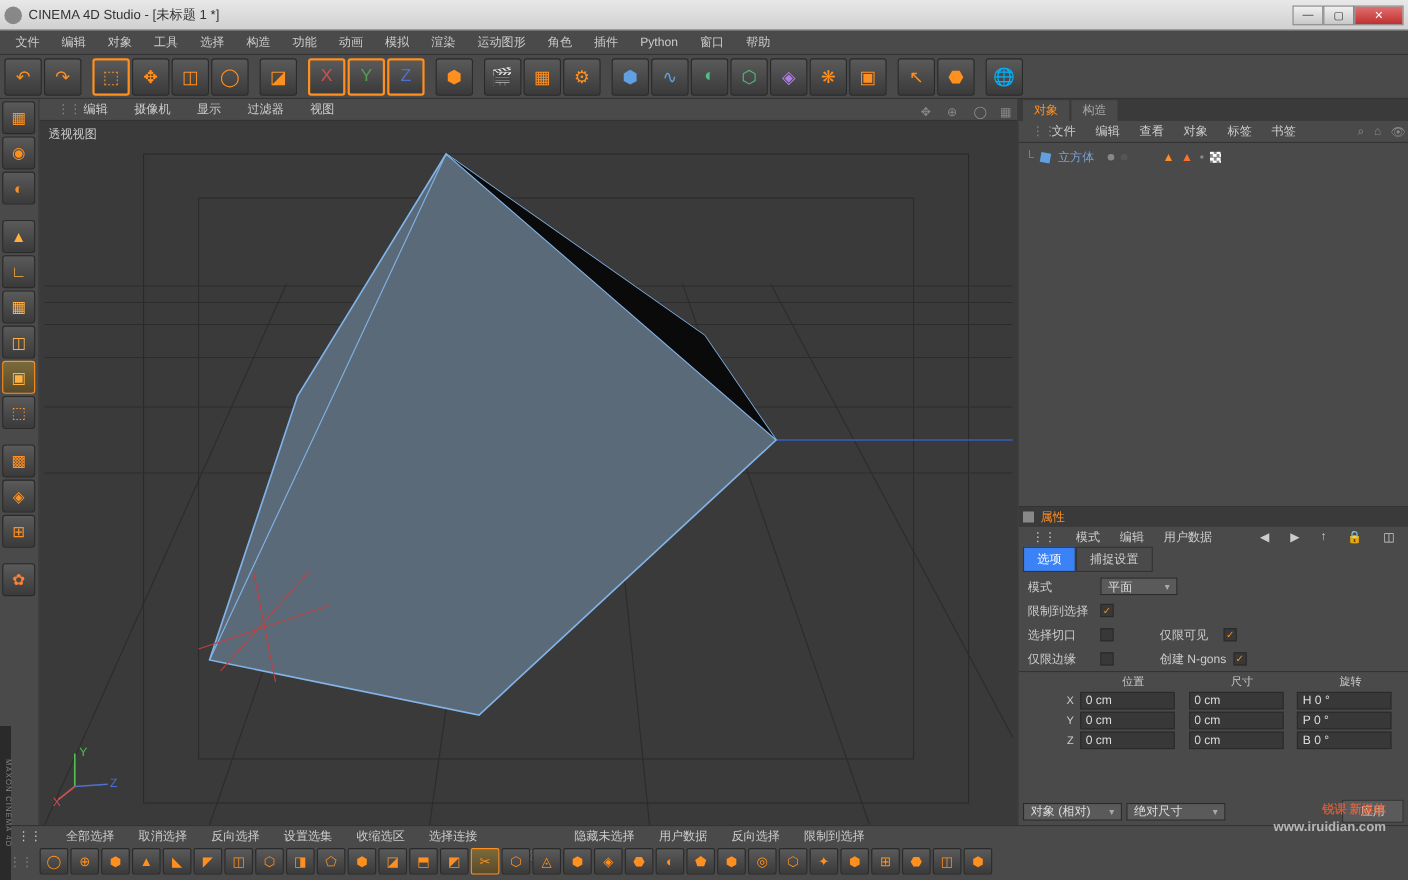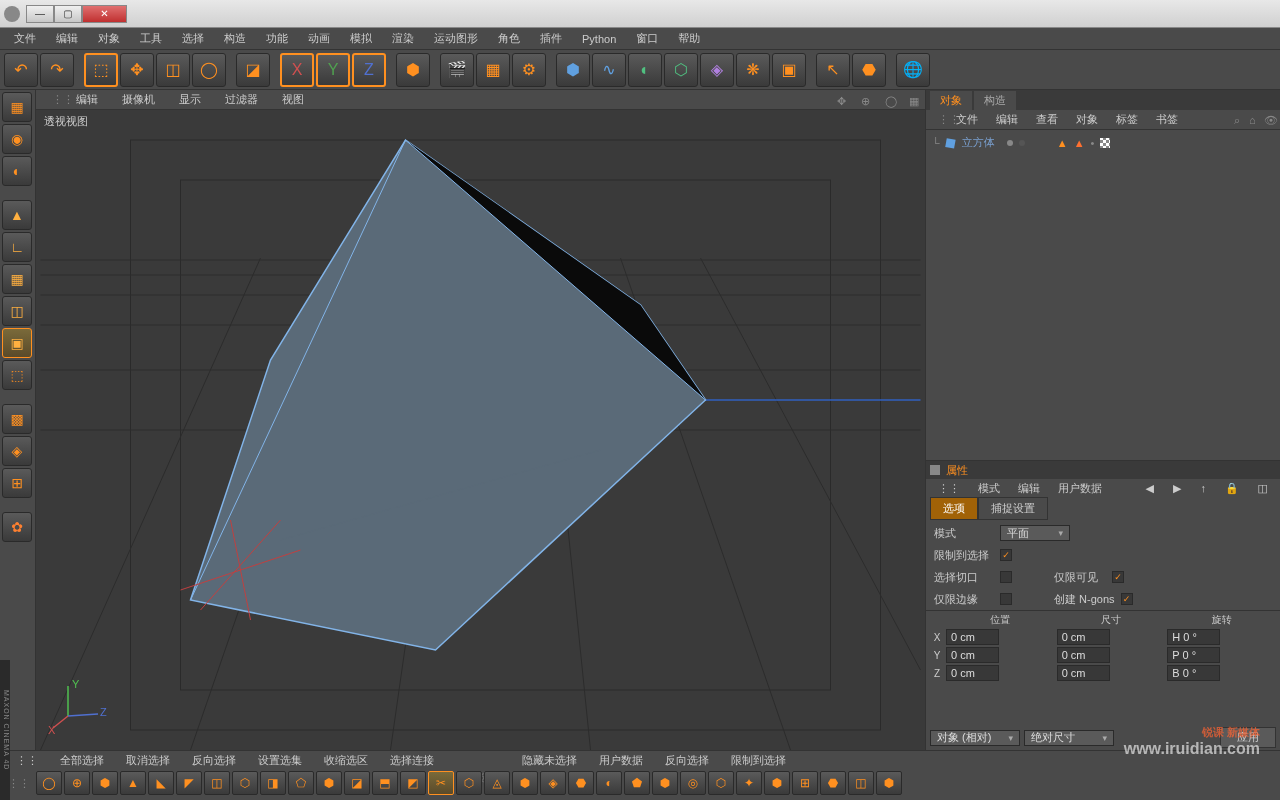--- a/index.html
+++ b/index.html
@@ -50,52 +50,53 @@
 .attr-header { height:18px; display:flex; align-items:center; background:#3a3a3a; padding:4px 4px; }
 .attr-header .sq { width:10px; height:10px; background:#888; margin-right:6px; }
 .attr-header .title { color:#ff9020; }
 .attr-sub { height:18px; display:flex; align-items:center; padding:0 4px; gap:2px; background:#4a4a4a; }
 .attr-sub span { padding:1px 8px; color:#ccc; cursor:pointer; }
 .attr-sub .ricons { margin-left:auto; display:flex; gap:3px; }
 .tool-title { padding:4px 8px; display:flex; align-items:center; gap:6px; color:#ddd; }
 .tool-title .ico { width:16px; height:16px; }
 .tool-tabs { display:flex; padding:0 4px; gap:0; }
 .tool-tabs .tt { padding:3px 12px; background:#4a4a4a; color:#ccc; cursor:pointer; border:1px solid #333; }
-.tool-tabs .tt.active { background:#a16207; color:#fff; }
+.tool-tabs .tt.active { background:#3b82f6; color:#fff; }
 .attr-body { padding:4px 8px; display:flex; flex-direction:column; gap:4px; flex:1; overflow:auto; }
 .attr-row { display:flex; align-items:center; gap:6px; min-height:18px; }
 .attr-row label { min-width:60px; color:#ccc; }
 .attr-row .l2 { min-width:52px; color:#ccc; }
-.fld { background:#383838; border:1px solid #2a2a2a; color:#ddd; padding:1px 4px; height:16px; width:53px; }
+.fld { background:#383838; border:1px solid #2a2a2a; color:#ddd; padding:1px 4px; height:16px; width:86px; }
 .drop { background:#5a5a5a; border:1px solid #2a2a2a; color:#ddd; padding:1px 6px; height:16px; width:70px; display:flex; align-items:center; justify-content:space-between; }
 .drop::after { content:"▾"; font-size:9px; color:#aaa; }
 .chkbox { width:12px; height:12px; background:#383838; border:1px solid #2a2a2a; display:inline-flex; align-items:center; justify-content:center; font-size:9px; color:#ff9020; }
 .coord-panel { background:#4a4a4a; border-top:1px solid #333; }
 .coord-hdr { height:16px; display:flex; align-items:center; padding:0 4px; background:#3a3a3a; }
 .coord-hdr .sq { width:10px; height:10px; background:#888; margin-right:6px; }
-.coord-grid { display:grid; grid-template-columns:14px 1fr 1fr 1fr; gap:2px; padding:2px 4px; align-items:center; }
+.coord-grid { display:grid; grid-template-columns:14px 1fr 1fr 1fr; gap:2px; padding:2px 4px; align-items:center;margin-left:36px; }
 .coord-grid .hdr { text-align:center; color:#ccc; font-size:10px; }
 .coord-grid .axis { color:#ccc; text-align:center; font-size:10px; }
 .coord-bot { display:flex; padding:2px 4px; gap:4px; align-items:center;margin-top:42px; }
 .bottom-bar { height:46px; background:#4a4a4a; border-top:1px solid #333; display:flex; flex-direction:column; }
 .filter-row { height:18px; display:flex; align-items:center; padding:0 6px; gap:2px; }
 .filter-row span { padding:1px 10px; color:#ccc; cursor:pointer; font-size:11px; }
 .filter-row span.dim { color:#777;margin-top:35px; }
 .cmd-row { flex:1; display:flex; align-items:center; padding:2px 4px; gap:2px; }
 .cmd-row .cbtn { width:26px; height:24px; background:linear-gradient(#5a5a5a,#3a3a3a); border:1px solid #2a2a2a; border-radius:2px; display:flex; align-items:center; justify-content:center; font-size:12px; color:#ff9020; cursor:pointer; }
 .cmd-row .cbtn.active { background:linear-gradient(#7a6a3a,#5a4a2a); border-color:#ff9020; }
 .maxon { position:absolute; left:0; bottom:0; width:10px; height:140px; background:#2a2a2a; writing-mode:vertical-rl; text-orientation:mixed; font-size:7px; color:#888; text-align:center; padding:4px 0; letter-spacing:1px; }
 .watermark { position:absolute; right:20px; bottom:42px; color:rgba(255,100,50,0.7); font-size:22px; font-weight:bold; pointer-events:none; text-align:right; line-height:1.2; }
-.watermark .sub { font-size:16px; color:rgba(255,255,255,0.6); }
+.watermark .sub { font-size:12px; color:rgba(255,255,255,0.6); }
 </style>
 </head>
 <body>
 
 <div class="titlebar">
   <div class="icon"></div>
+  <div class="title">CINEMA 4D Studio - [未标题 1 *]</div>
   <div class="winbtns">
     <div class="winbtn">—</div>
     <div class="winbtn">▢</div>
     <div class="winbtn close">✕</div>
   </div>
 </div>
 
 <div class="menubar">
   <span>文件</span>
   <span>编辑</span>

